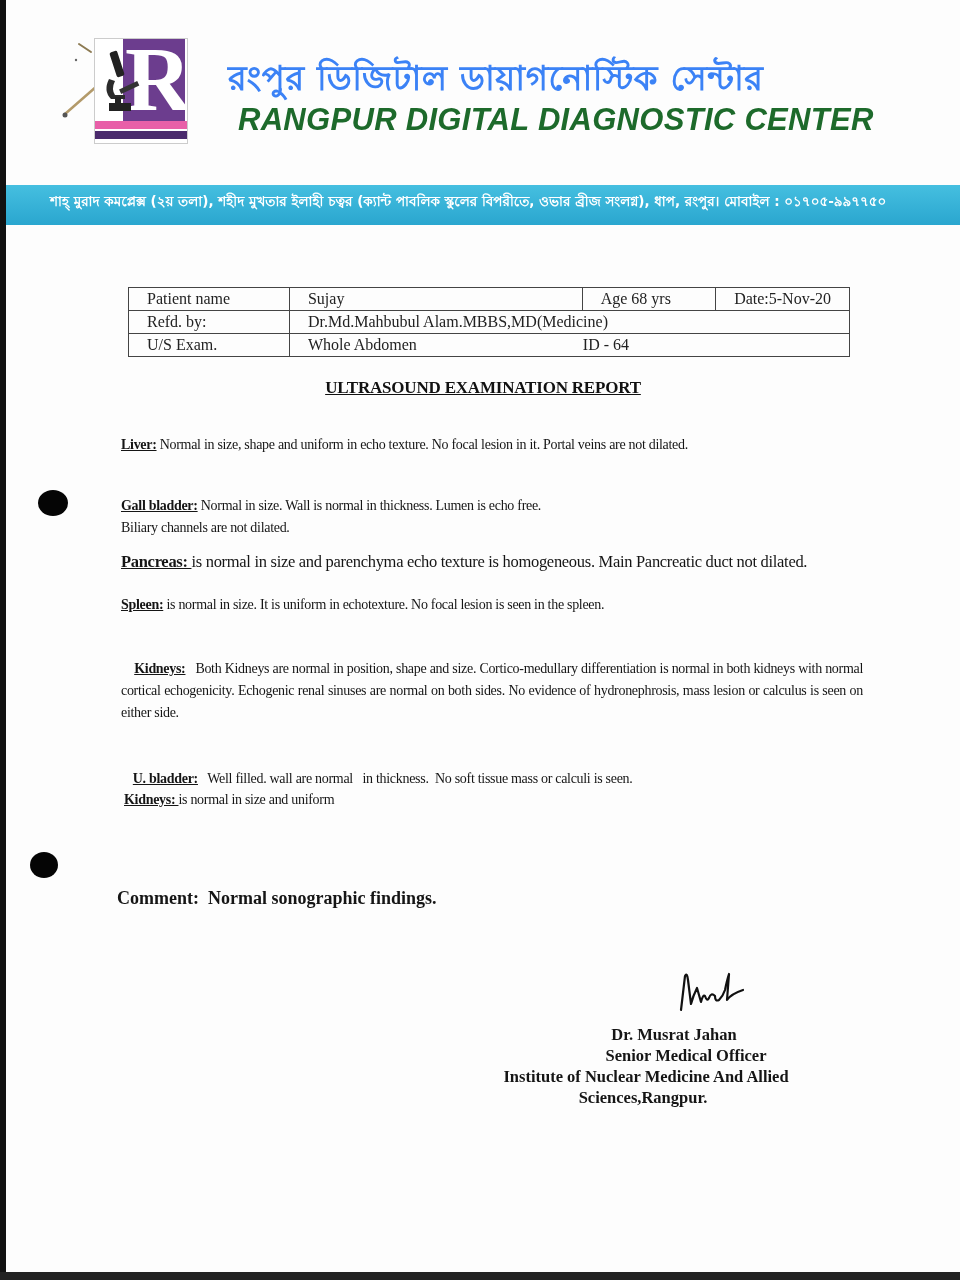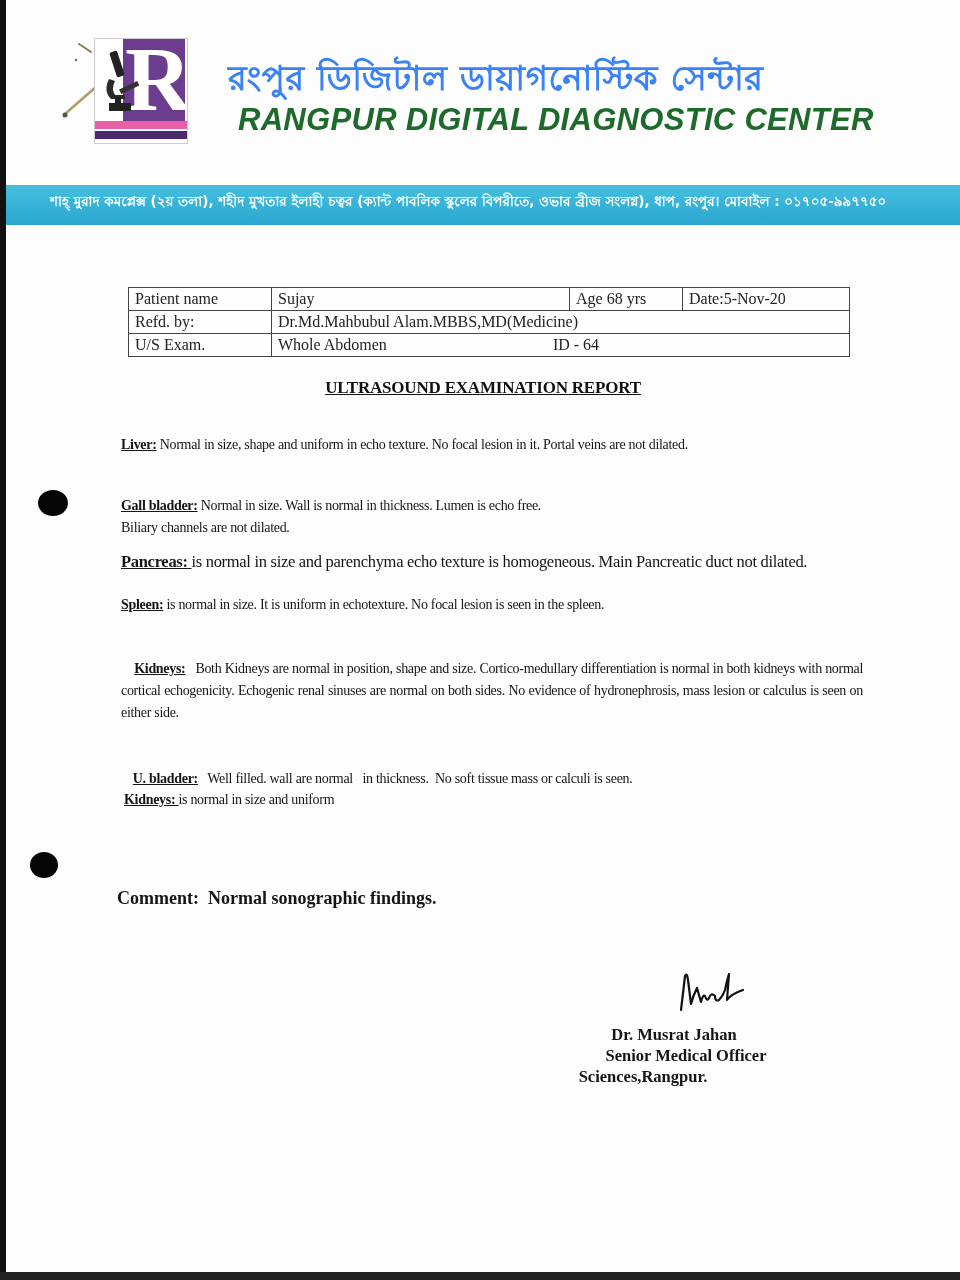--- a/index.html
+++ b/index.html
@@ -120,21 +120,21 @@
       position: absolute;
       left: 122px; top: 287px;
       width: 722px;
       border-collapse: collapse;
       font-family: "Liberation Serif", serif;
       font-size: 16px;
       color: #222;
     }
     .patient-table td {
       border: 1px solid #444;
-      padding: 0 6px;
+      padding: 0 18px;
       height: 22px;
       white-space: nowrap;
       margin-left: 32px;
     }
 
     
     .report-title {
       position: absolute;
       left: 0; width: 954px;
       top: 378px;
@@ -302,20 +302,21 @@
 
   <div class="comment" style="white-space: pre;">Comment:  Normal sonographic findings.</div>
 
   <svg class="signature" viewBox="0 0 80 50">
     <path d="M10 44 L14 10 Q16 6 17 14 L20 38 Q22 30 26 22 L30 36 Q32 28 34 30 Q36 36 38 32 Q40 26 44 30 Q44 36 48 34 Q52 30 54 24 Q56 14 58 8 L56 34 Q60 28 72 24" fill="none" stroke="#111" stroke-width="2.2" stroke-linecap="round" stroke-linejoin="round"></path>
   </svg>
 
   <div class="sign-block">
     <div style="padding-left:56px">Dr. Musrat Jahan</div>
     <div style="padding-left:80px">Senior Medical Officer</div>
+    <div>Institute of Nuclear Medicine And Allied</div>
     <div style="padding-right:6px">Sciences,Rangpur.</div>
   </div>
 
   <div class="punch-hole hole-1"></div>
   <div class="punch-hole hole-2"></div>
 
 </div>
 
 <div class="bottom-strip"></div>
 

